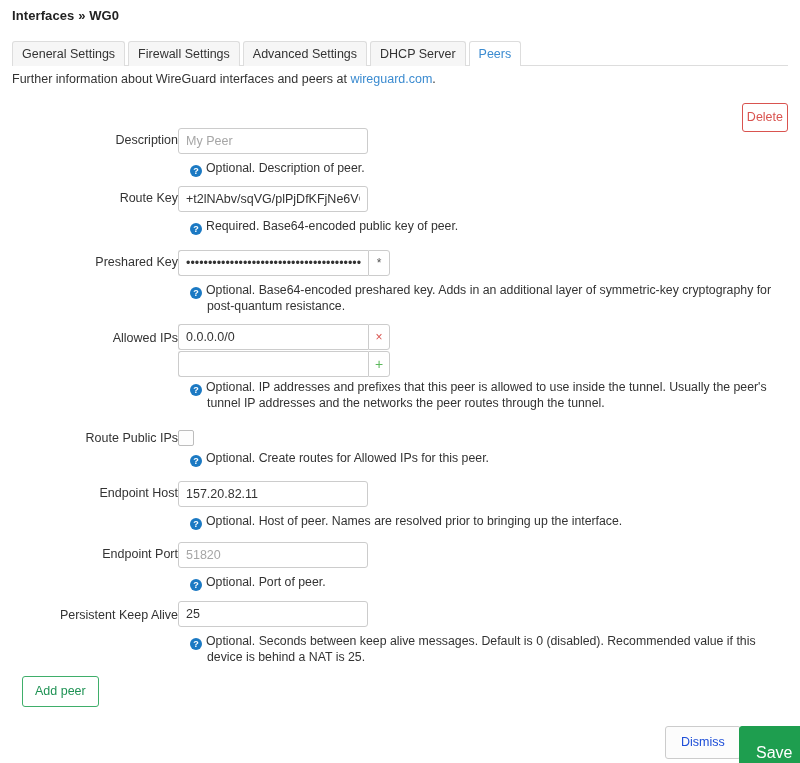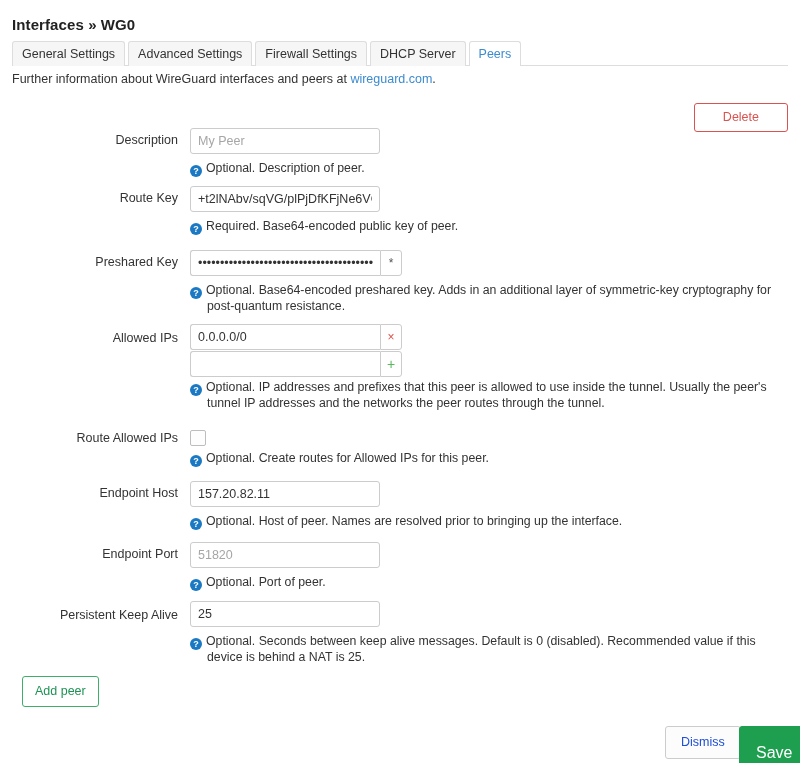--- a/index.html
+++ b/index.html
@@ -9,23 +9,22 @@
     background: #ffffff;
     font-family: "Liberation Sans", sans-serif;
     color: #333333;
     -webkit-font-smoothing: antialiased;
   }
   .page { position: relative; width: 800px; height: 763px; overflow: hidden; }
 
   
   .page-title {
     position: absolute; left: 12px; top: 8px;
-    font-size: 15px; font-weight: bold; color: #222;
+    font-size: 13px; font-weight: bold; color: #222;
     letter-spacing: .1px;
-    margin-top: 8px;
   }
 
   
   .tabstrip {
     position: absolute; left: 12px; top: 41px; width: 776px; height: 25px;
     border-bottom: 1px solid #dddddd;
     display: flex; align-items: flex-end; gap: 3px;
   }
   .tab {
     font-size: 12.5px; line-height: 1;
@@ -50,37 +49,37 @@
   .intro {
     position: absolute; left: 12px; top: 72px;
     font-size: 12.5px; color: #333;
   }
   .intro a { color: #3b8bd0; text-decoration: none; }
 
   
   .delete-btn {
     position: absolute; right: 12px; top: 103px;
     font-size: 12.5px; line-height: 1;
-    padding: 7px 28px;
+    padding: 7px 4px;
     color: #d9534f;
     background: #ffffff;
     border: 1px solid #d9534f;
     border-radius: 3px;
     cursor: pointer;
   }
 
   
   .form { position: absolute; left: 0; top: 128px; width: 800px; }
   .row { position: relative; width: 800px; }
   .lbl {
     position: absolute; left: 0; width: 178px;
     text-align: right; font-size: 12.5px; color: #333;
     padding-top: 5px;
   }
-  .ctl { position: absolute; left: 190px; }
+  .ctl { position: absolute; left: 178px; }
 
   input.txt {
     width: 190px; height: 26px;
     font-size: 12.5px;
     font-family: "Liberation Sans", sans-serif;
     color: #333;
     padding: 2px 7px;
     border: 1px solid #cccccc;
     border-radius: 3px;
     background: #fff;
@@ -169,22 +168,22 @@
 </style>
 </head>
 <body>
 
 <div class="page">
 
   <div class="page-title">Interfaces » WG0</div>
 
   <div class="tabstrip">
     <div class="tab">General Settings</div>
+    <div class="tab">Firewall Settings</div>
     <div class="tab">Advanced Settings</div>
-    <div class="tab">Firewall Settings</div>
     <div class="tab">DHCP Server</div>
     <div class="tab active">Peers</div>
   </div>
 
   <div class="intro"><span>Further information about WireGuard interfaces and peers at </span><a href="#">wireguard.com</a><span>.</span></div>
 
   <div class="delete-btn">Delete</div>
 
   <div class="form">
 
@@ -220,21 +219,21 @@
         <div class="addon rm">×</div>
       </div>
       <div class="ctl igroup" style="top:223px">
         <input class="txt" type="text" placeholder="" style="">
         <div class="addon add">+</div>
       </div>
       <div class="help" style="top:252px"><span class="qi">?</span><span>Optional. IP addresses and prefixes that this peer is allowed to use inside the tunnel. Usually the peer's tunnel IP addresses and the networks the peer routes through the tunnel.</span></div>
     </div>
 
     <div class="row">
-      <div class="lbl" style="top:298px">Route Allowed IPs</div>
+      <div class="lbl" style="top:298px">Route Public IPs</div>
       <div class="ctl" style="top:298px">
         <div class="cbox"></div>
       </div>
       <div class="help" style="top:323px"><span class="qi">?</span><span>Optional. Create routes for Allowed IPs for this peer.</span></div>
     </div>
 
     <div class="row">
       <div class="lbl" style="top:353px">Endpoint Host</div>
       <div class="ctl" style="top:353px">
         <input class="txt" type="text" placeholder="" value="157.20.82.11" style="">

